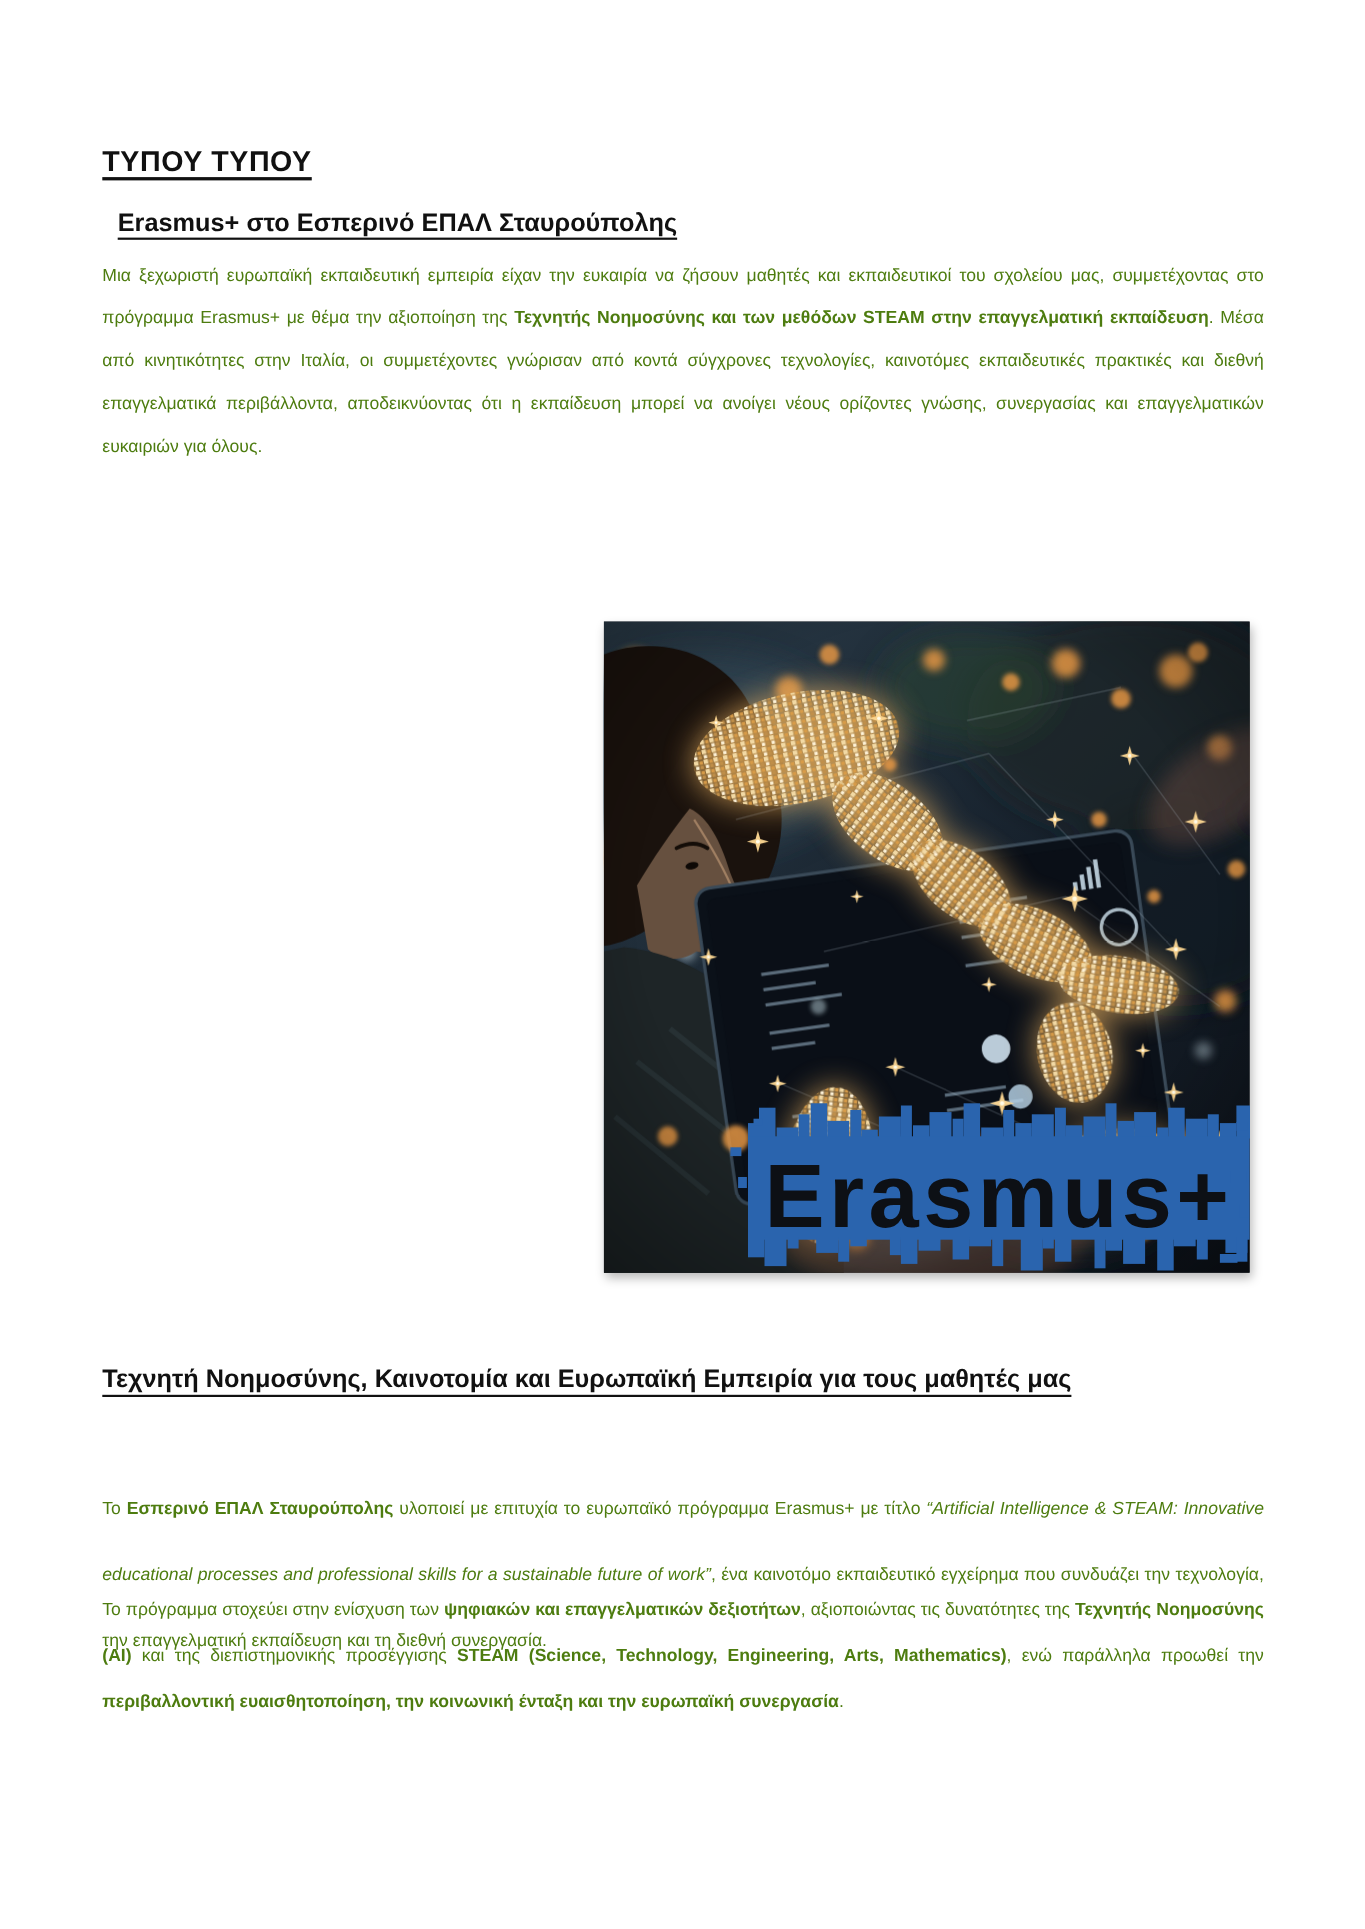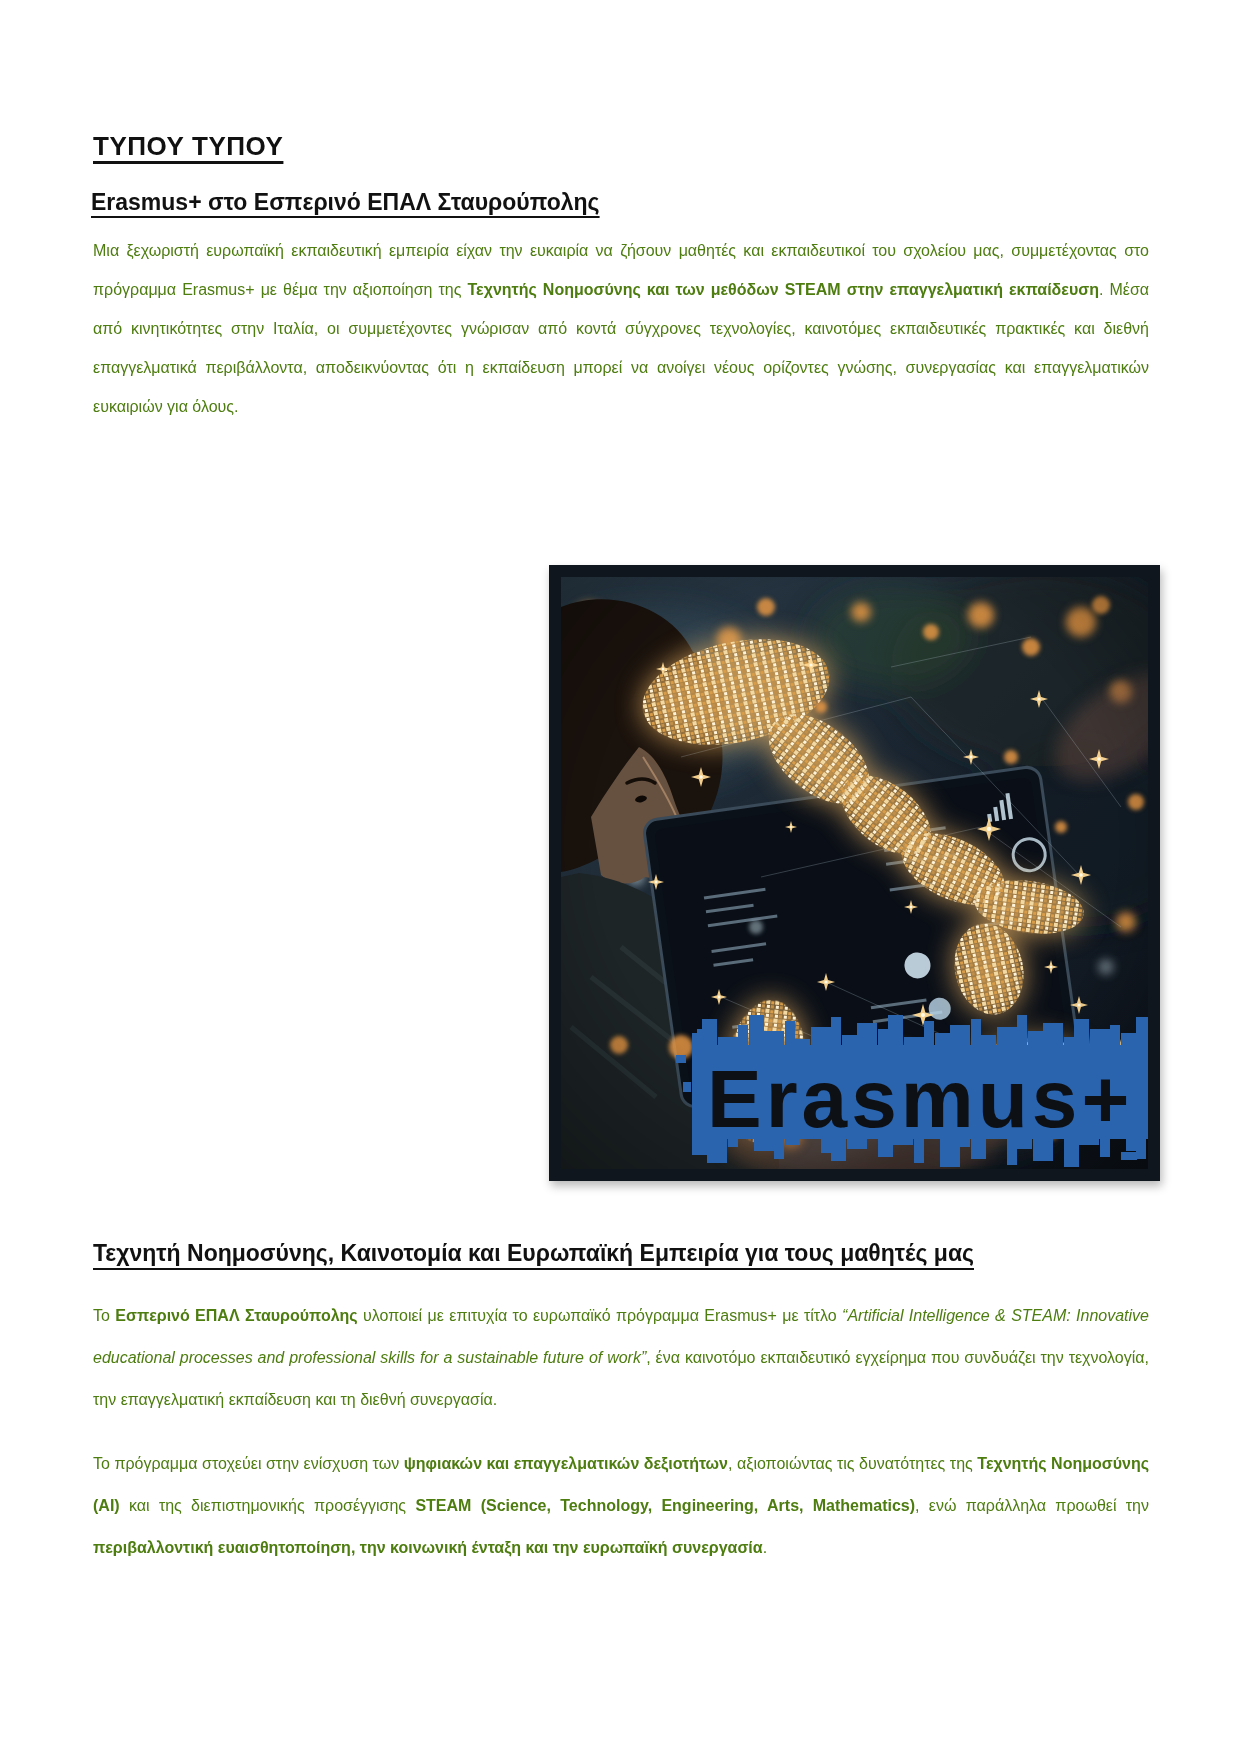--- a/index.html
+++ b/index.html
@@ -15,49 +15,49 @@
   #title{
     left:93px;top:131px;
     font-size:26px;font-weight:bold;
     letter-spacing:0.5px;
     text-decoration:underline;
     text-decoration-thickness:2.5px;
     text-underline-offset:6px;
     margin:0;
   }
   #subtitle{
-    left:91px;top:189px;
+    left:107px;top:189px;
     font-size:23px;font-weight:bold;
     text-decoration:underline;
     text-decoration-thickness:2px;
     text-underline-offset:6px;
     margin:0;
   }
   .bodytext{
     left:93px;width:1056px;
     text-align:justify;
     font-size:16px;
     margin:0;
     color:#4d7c0f;
   }
   #para1{top:231px;line-height:39px;}
-  #para2{top:1295px;line-height:42px;}
+  #para2{top:1342px;line-height:60px;}
   #para3{top:1443px;line-height:42px;}
   #section-heading{
     left:93px;top:1240px;
     font-size:23px;font-weight:bold;
     text-decoration:underline;
     text-decoration-thickness:2px;
     text-underline-offset:7px;
     margin:0;
   }
   #photo-fig{
     left:549px;top:565px;
     width:587px;height:592px;
-    margin:0;padding:12px;
+    margin:0;padding:0;
     box-shadow:2px 5px 9px rgba(0,0,0,0.28);
     background:#10161d;
   }
   #photo-fig svg{display:block;}
   svg text{
     font-family:"Liberation Sans","DejaVu Sans",sans-serif;
   }
   b{font-weight:bold;}
   i{font-style:italic;}
 </style>

